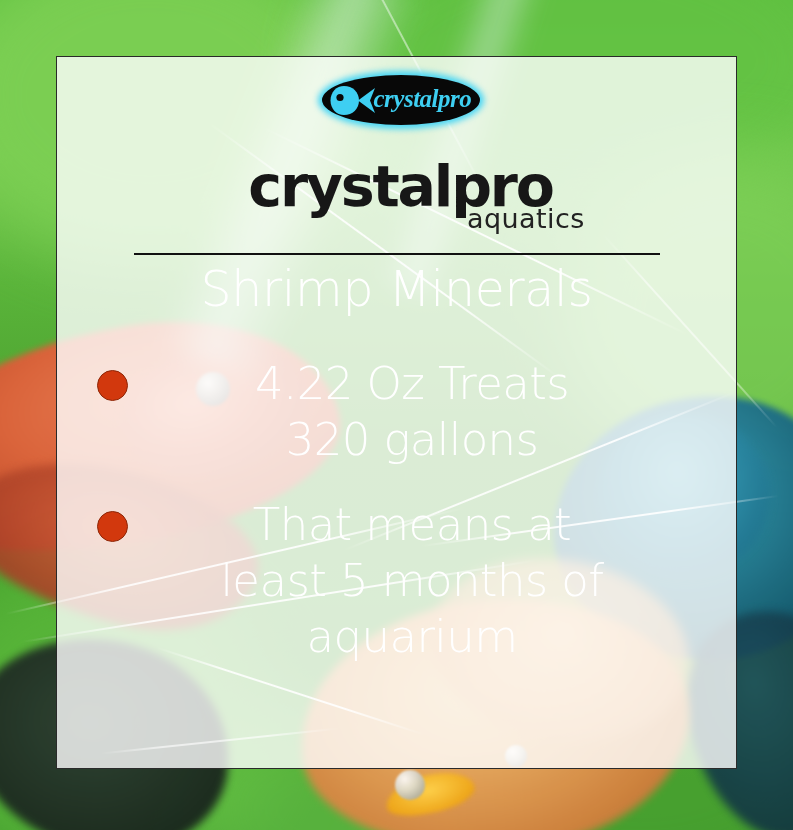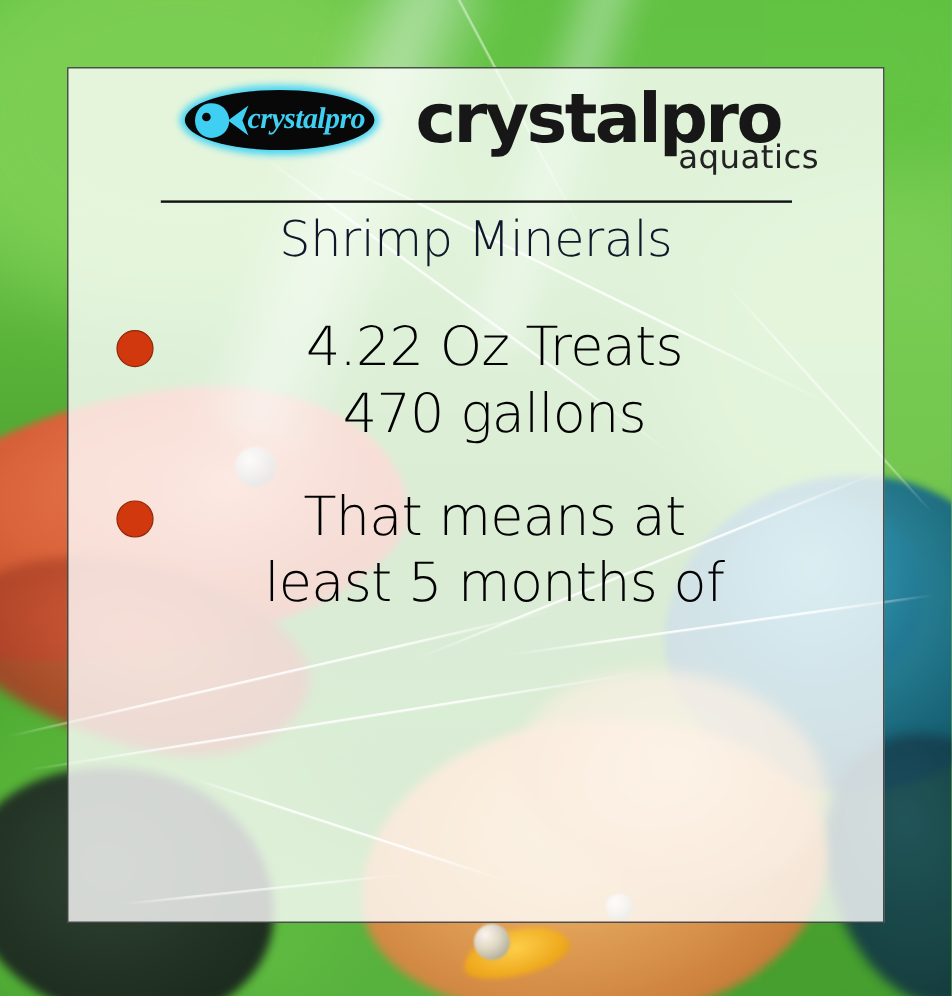--- a/index.html
+++ b/index.html
@@ -241,20 +241,21 @@
 
   
   .brand-row {
     margin-top: 14px;
     width: 100%;
     display: flex;
     align-items: center;
     justify-content: center;
     gap: 30px;
     padding-left: 8px;
+    flex-direction: column;
   }
 
   
   .badge {
     position: relative;
     width: 166px;
     height: 58px;
     flex: 0 0 auto;
   }
   .badge-glow {
@@ -318,23 +319,23 @@
     height: 2px;
     background: #111;
     margin-top: 38px;
   }
 
   
   .title {
     margin-top: 8px;
     font-family: "DejaVu Sans", sans-serif;
     font-weight: 300;
-    font-size: 41px;
+    font-size: 49px;
     letter-spacing: -0.3px;
-    color: #0f172a;
+    color: #ffffff;
     text-align: center;
     line-height: 1.12;
   }
 
   
   .bullets {
     width: 100%;
     padding: 0 26px;
     margin-top: 38px;
   }
@@ -356,21 +357,21 @@
     margin-left: 14px;
     margin-right: 4px;
   }
   .bullet-text {
     flex: 1 1 auto;
     font-family: "DejaVu Sans", sans-serif;
     font-weight: 300;
     font-size: 45px;
     line-height: 1.24;
     letter-spacing: -0.6px;
-    color: #000000;
+    color: #ffffff;
     text-align: center;
     padding-right: 18px;
   }
   .bullet-text span { display: block; }
 </style>
 </head>
 <body>
 
 <div id="photo">
   <div class="blob b1"></div>
@@ -436,26 +437,27 @@
   <div class="divider"></div>
 
   <div class="title">Shrimp Minerals</div>
 
   <div class="bullets">
 
     <div class="bullet-row">
       <div class="dot"></div>
       <div class="bullet-text">
         <span>4.22 Oz Treats</span>
-        <span>470 gallons</span>
+        <span>320 gallons</span>
       </div>
     </div>
 
     <div class="bullet-row">
       <div class="dot"></div>
       <div class="bullet-text">
         <span>That means at</span>
         <span>least 5 months of</span>
+        <span>aquarium</span>
       </div>
     </div>
 
   </div>
 </div>
 
 </body></html>

